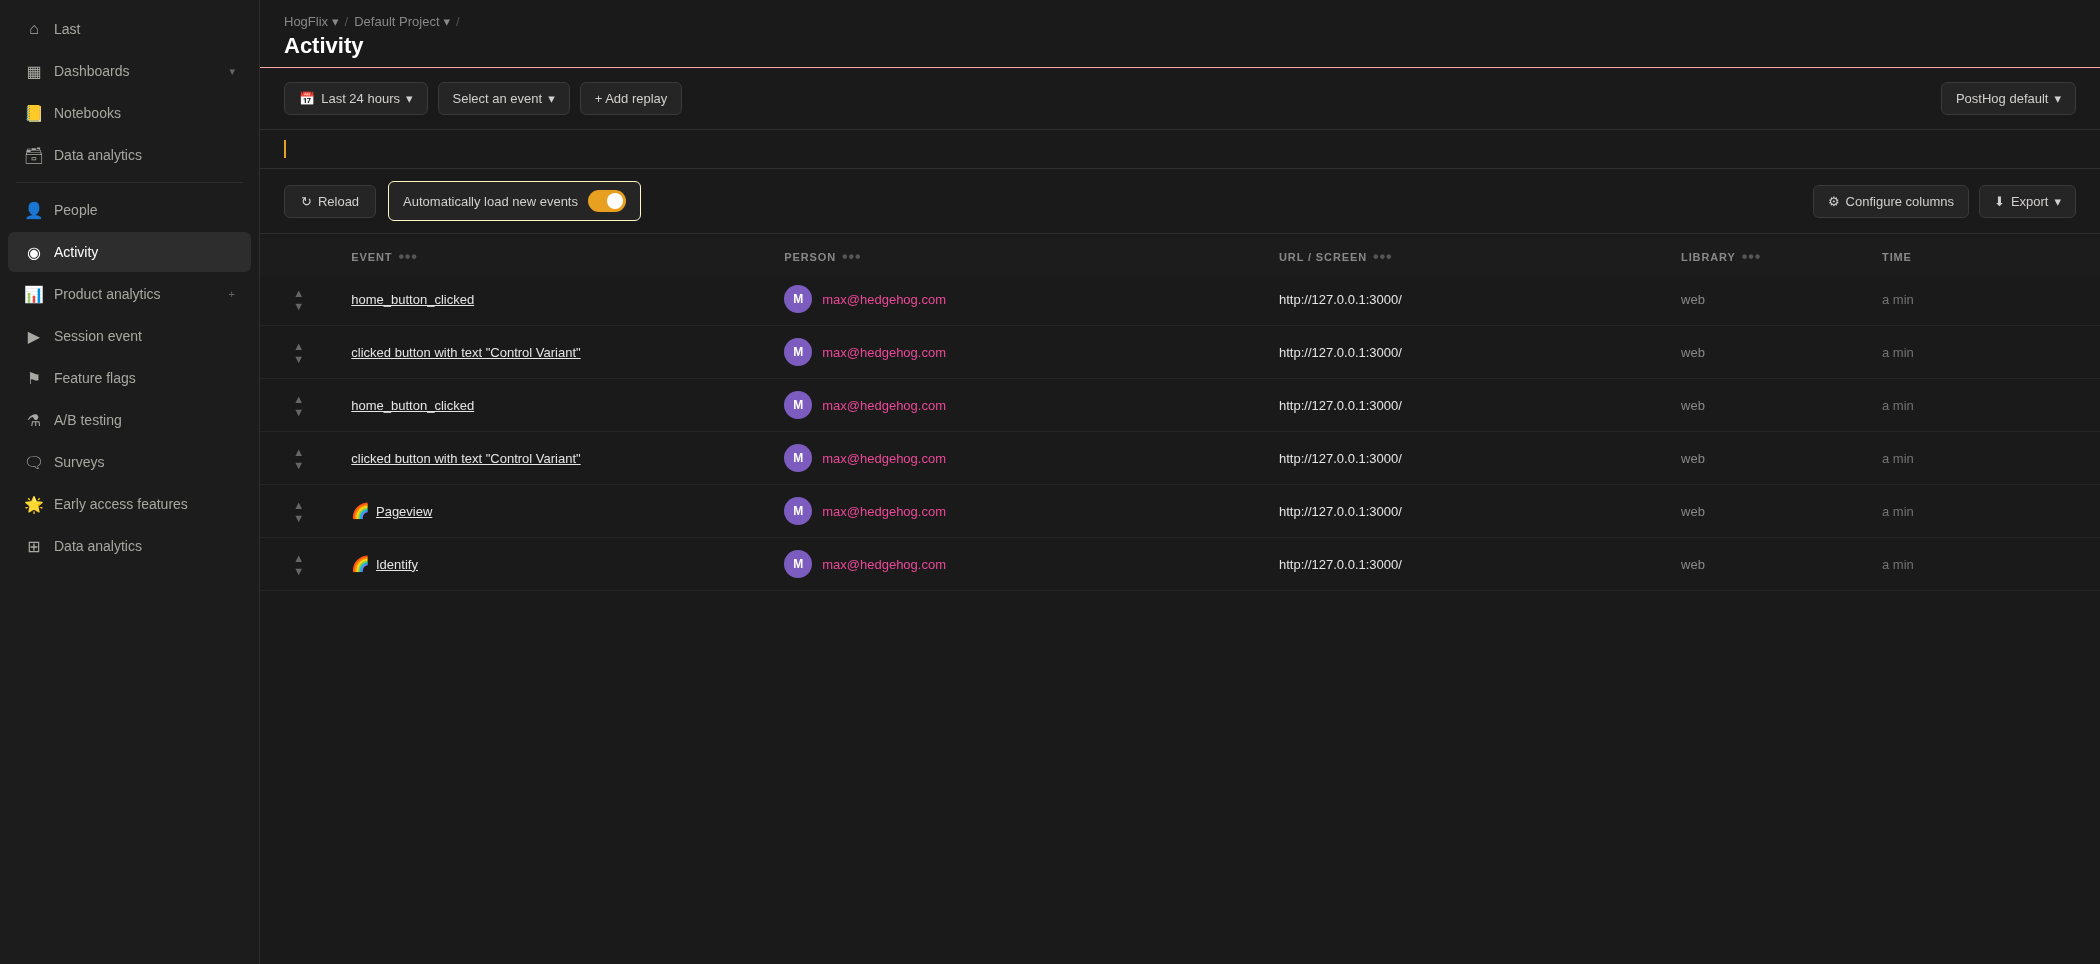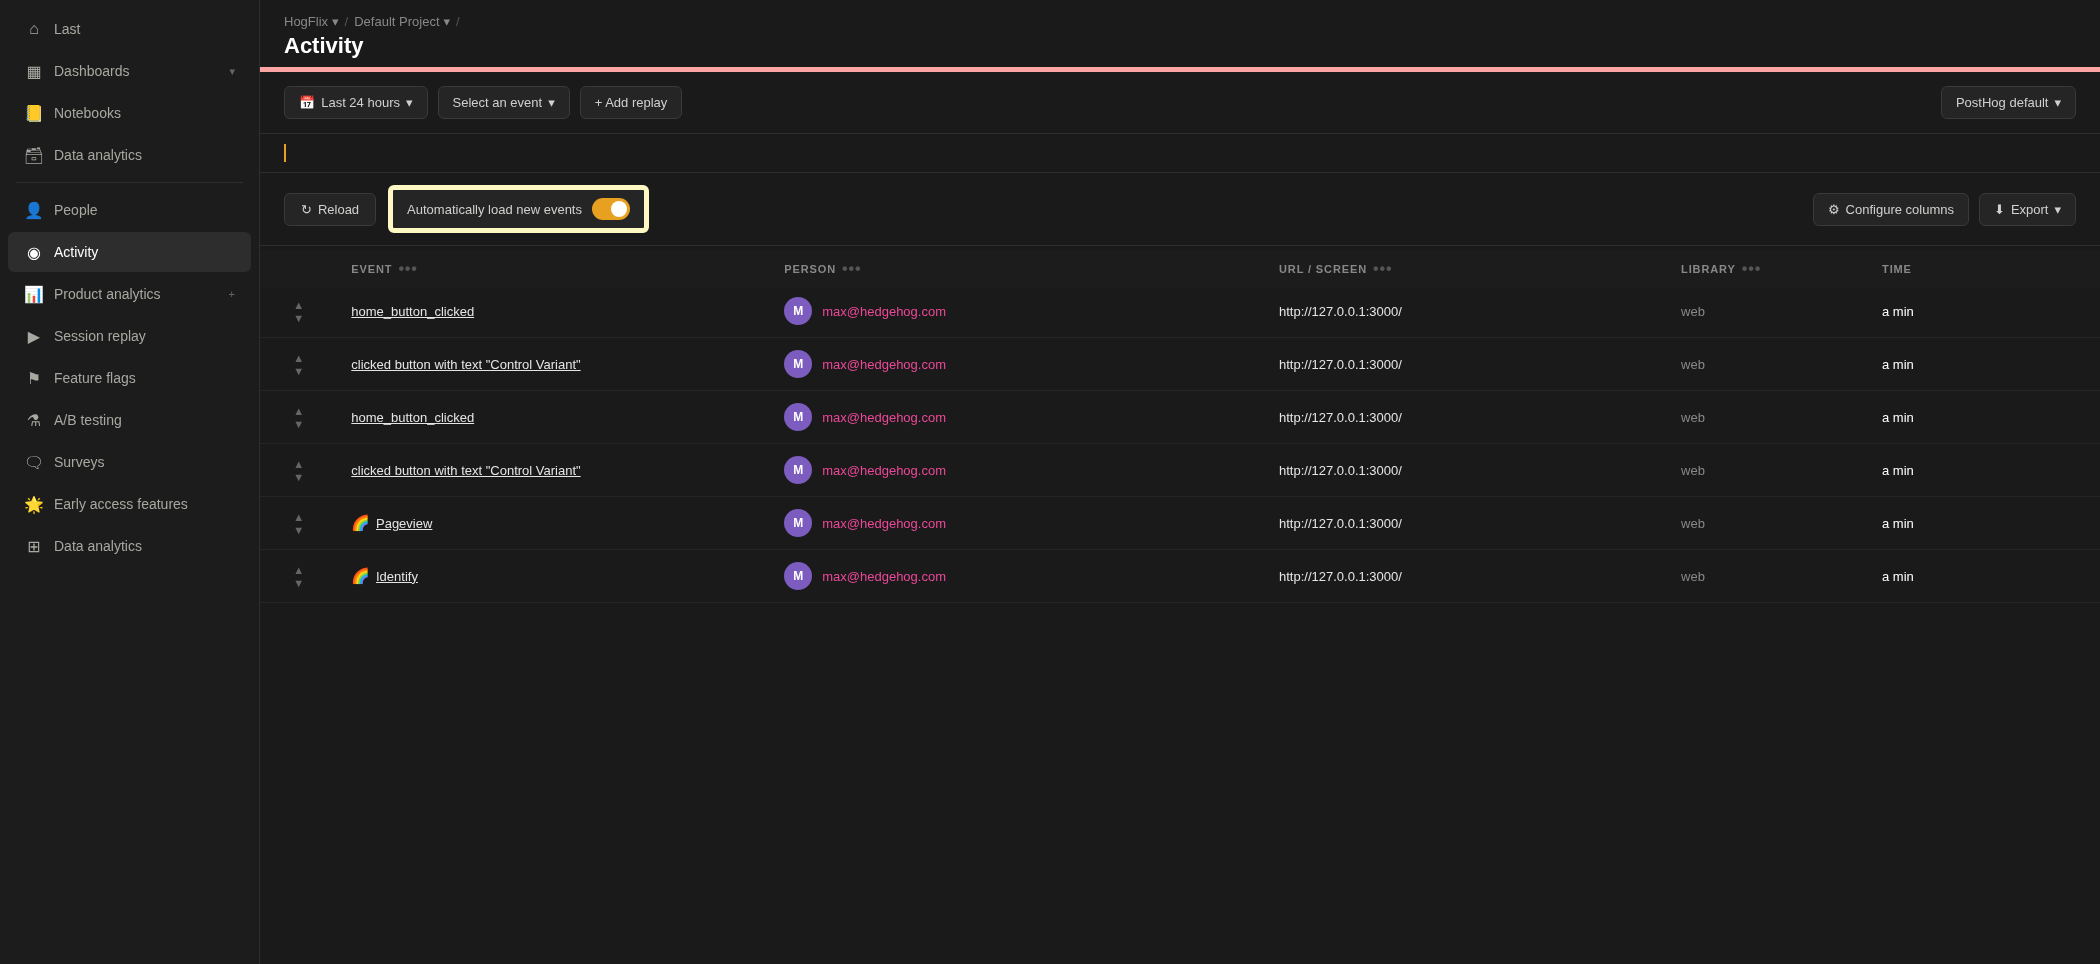--- a/index.html
+++ b/index.html
@@ -66,21 +66,21 @@
       flex: 1;
       display: flex;
       flex-direction: column;
       overflow: hidden;
       background: #1a1a1a;
     }
 
     
     .page-header {
       padding: 14px 24px 8px 24px;
-      border-bottom: 5px solid #fca5a5;
+      border-bottom: 1px solid #fca5a5;
     }
     .breadcrumb {
       display: flex;
       align-items: center;
       gap: 6px;
       font-size: 13px;
       color: #888;
       margin-bottom: 4px;
     }
     .breadcrumb-link {
@@ -145,21 +145,21 @@
       font-size: 13px;
       font-weight: 500;
     }
 
     .auto-load-section {
       display: flex;
       align-items: center;
       gap: 10px;
       padding: 8px 14px;
       border-radius: 6px;
-      border: 5px solid #fef9c3;
+      border: 1px solid #fef9c3;
       background: #252525;
       font-size: 13px;
       font-weight: 500;
     }
     .toggle-switch {
       width: 38px;
       height: 22px;
       border-radius: 11px;
       background: #e8a020;
       position: relative;
@@ -319,21 +319,21 @@
       font-size: 13px;
       overflow: hidden;
       text-overflow: ellipsis;
       white-space: nowrap;
     }
     .library-text {
       color: #888;
       font-size: 13px;
     }
     .time-text {
-      color: #ffffff;
+      color: #737373;
       font-size: 13px;
       white-space: nowrap;
     }
 
     
     .search-bar-area {
       padding: 0 24px 0 24px;
       border-bottom: 1px solid #2e2e2e;
     }
     .search-input-wrapper {
@@ -383,21 +383,21 @@
       <span class="sidebar-icon">◉</span>
       <span class="sidebar-item-label">Activity</span>
     </div>
     <div class="sidebar-item">
       <span class="sidebar-icon">📊</span>
       <span class="sidebar-item-label">Product analytics</span>
       <span class="sidebar-chevron">+</span>
     </div>
     <div class="sidebar-item">
       <span class="sidebar-icon">▶</span>
-      <span class="sidebar-item-label">Session replay</span>
+      <span class="sidebar-item-label">Session event</span>
     </div>
     <div class="sidebar-item">
       <span class="sidebar-icon">⚑</span>
       <span class="sidebar-item-label">Feature flags</span>
     </div>
     <div class="sidebar-item">
       <span class="sidebar-icon">⚗</span>
       <span class="sidebar-item-label">A/B testing</span>
     </div>
     <div class="sidebar-item">

